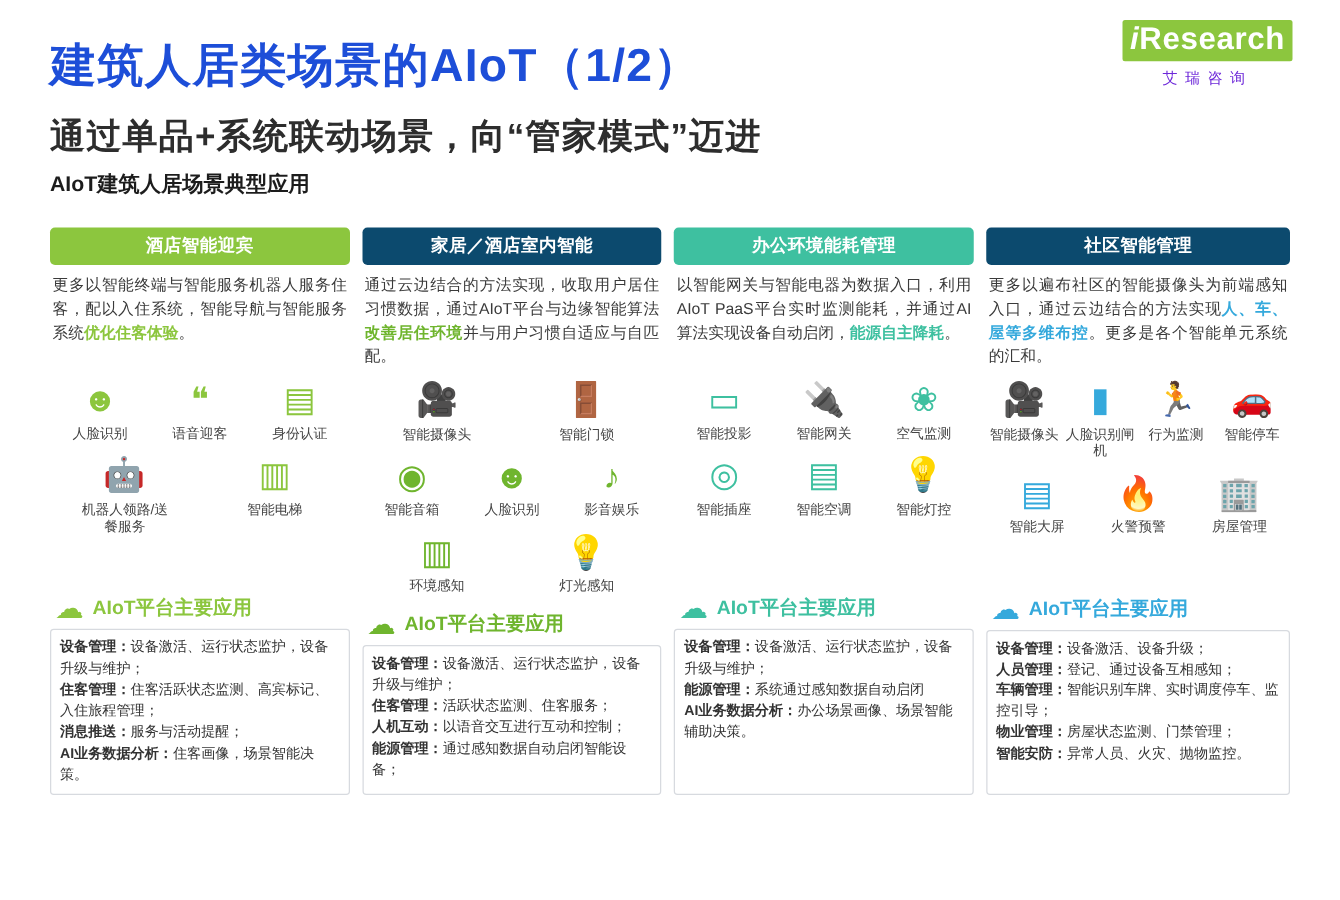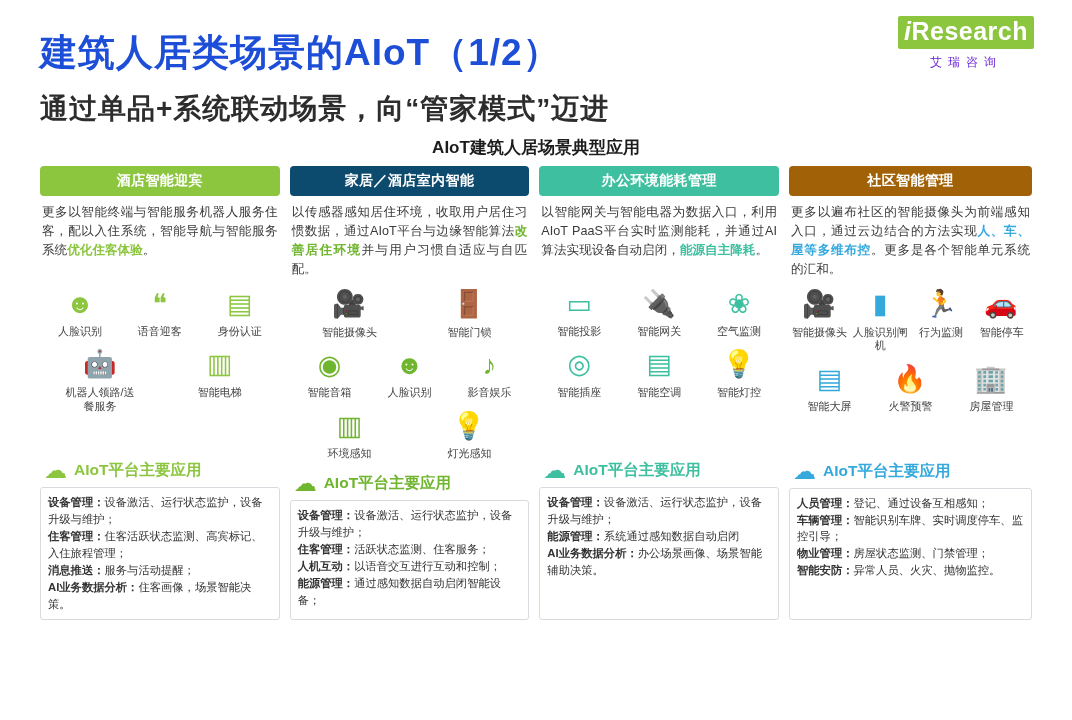--- a/index.html
+++ b/index.html
@@ -39,22 +39,22 @@
     margin-top: 12px;
     font-size: 28px; font-weight: bold; color: #2d2d2d;
     letter-spacing: 1px; white-space: nowrap;
   }
   p.intro {
     margin-top: 16px;
     font-size: 15.3px; line-height: 1.62; color: #3a3a3a;
     text-align: justify; letter-spacing: .2px;
   }
   .chart-title {
-    text-align: center; font-size: 17px; font-weight: bold;
-    color: #1c1c1c; margin-top: 8px; margin-bottom: 7px;
+    text-align: left; font-size: 17px; font-weight: bold;
+    color: #1c1c1c; margin-top: 8px; margin-bottom: 23px;
   }
 
   
   .columns { display: flex; gap: 10px; }
   .col { width: 243px; display: flex; flex-direction: column; }
 
   .col-head {
     height: 30px; border-radius: 4px;
     display: flex; align-items: center; justify-content: center;
     color: #fff; font-size: 14px; font-weight: bold; letter-spacing: .4px;
@@ -91,21 +91,21 @@
     border: 1px solid #d7dadf; border-radius: 3px;
     padding: 6px 7px; font-size: 11.3px; line-height: 1.5; color: #333;
     background: #fff; flex: 1;
   }
   .bullets .bk { font-weight: bold; }
 
   
   .c1 .col-head { background: #8cc63e; }
   .c2 .col-head { background: #0c4a6e; }
   .c3 .col-head { background: #3ec0a0; }
-  .c4 .col-head { background: #a16207; }
+  .c4 .col-head { background: #0c4a6e; }
   .c1 .glyph, .c1 .platform-bar .ptxt, .c1 .platform-bar .cloud, .c1 .hl { color: #8cc63e; }
   .c2 .glyph, .c2 .platform-bar .ptxt, .c2 .platform-bar .cloud, .c2 .hl { color: #6fb52e; }
   .c3 .glyph, .c3 .platform-bar .ptxt, .c3 .platform-bar .cloud, .c3 .hl { color: #3ec0a0; }
   .c4 .glyph, .c4 .platform-bar .ptxt, .c4 .platform-bar .cloud, .c4 .hl { color: #35a9dc; }
 </style>
 </head>
 <body>
 
 <div class="page">
 
@@ -156,21 +156,21 @@
       <div class="bullets">
         <div><span class="bk">设备管理：</span><span>设备激活、运行状态监护，设备升级与维护；</span></div>
         <div><span class="bk">住客管理：</span><span>住客活跃状态监测、高宾标记、入住旅程管理；</span></div>
         <div><span class="bk">消息推送：</span><span>服务与活动提醒；</span></div>
         <div><span class="bk">AI业务数据分析：</span><span>住客画像，场景智能决策。</span></div>
       </div>
     </div>
 
     <div class="col c2">
       <div class="col-head">家居／酒店室内智能</div>
-      <div class="col-desc"><span>以传感器感知居住环境，收取用户居住习惯数据，通过AIoT平台与边缘智能算法</span><span class="hl">改善居住环境</span><span>并与用户习惯自适应与自匹配。</span></div>
+      <div class="col-desc"><span>通过云边结合的方法实现，收取用户居住习惯数据，通过AIoT平台与边缘智能算法</span><span class="hl">改善居住环境</span><span>并与用户习惯自适应与自匹配。</span></div>
       <div class="icon-area">
         <div class="icon-row">
           <div class="icon-cell">
               <div class="glyph">🎥</div>
               <div class="cap">智能摄像头</div>
             </div>
           <div class="icon-cell">
               <div class="glyph">🚪</div>
               <div class="cap">智能门锁</div>
             </div>
@@ -292,20 +292,21 @@
               <div class="glyph">🏢</div>
               <div class="cap">房屋管理</div>
             </div>
         </div>
       </div>
       <div class="platform-bar">
         <span class="cloud">☁</span>
         <span class="ptxt">AIoT平台主要应用</span>
       </div>
       <div class="bullets">
+        <div><span class="bk">设备管理：</span><span>设备激活、设备升级；</span></div>
         <div><span class="bk">人员管理：</span><span>登记、通过设备互相感知；</span></div>
         <div><span class="bk">车辆管理：</span><span>智能识别车牌、实时调度停车、监控引导；</span></div>
         <div><span class="bk">物业管理：</span><span>房屋状态监测、门禁管理；</span></div>
         <div><span class="bk">智能安防：</span><span>异常人员、火灾、抛物监控。</span></div>
       </div>
     </div>
 
   </div>
 </div>
 

